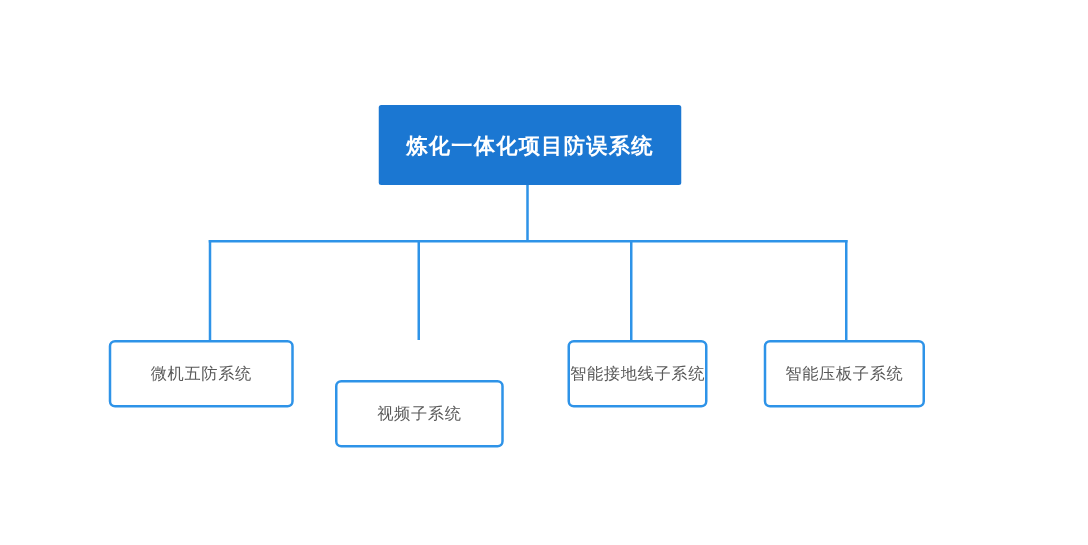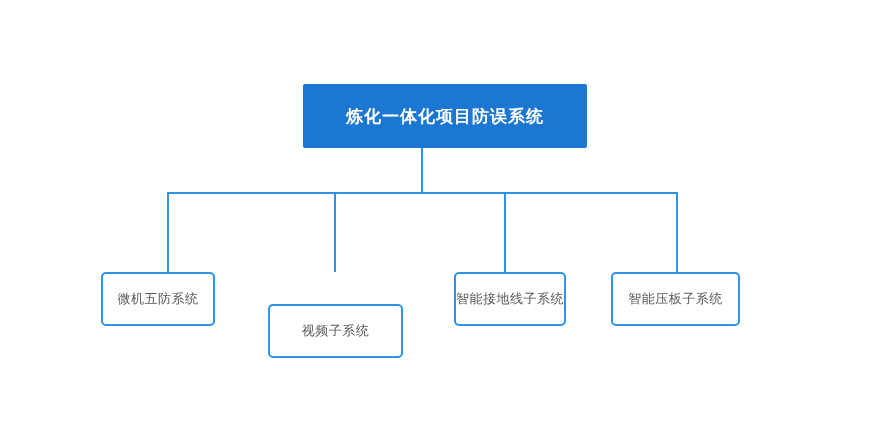--- a/index.html
+++ b/index.html
@@ -12,21 +12,21 @@
     position: relative;
     width: 870px;
     height: 436px;
     background: #ffffff;
     overflow: hidden;
   }
   .root-node {
     position: absolute;
     left: 303px;
     top: 84px;
-    width: 284px;
+    width: 242px;
     height: 64px;
     background: var(--root-fill, #1b77d2);
     color: var(--root-text, #ffffff);
     font-size: 17px;
     font-weight: bold;
     letter-spacing: 1px;
     display: flex;
     align-items: center;
     justify-content: center;
     border-radius: 2px;
@@ -52,21 +52,21 @@
     border-radius: 5px;
     box-sizing: border-box;
     display: flex;
     align-items: center;
     justify-content: center;
     color: var(--child-text, #595959);
     font-size: 13px;
     letter-spacing: 0.5px;
     cursor: default;
   }
-  .child-1 { left: 101px; width: 114px; }
+  .child-1 { left: 87px; width: 148px; }
   .child-2 { left: 268px; width: 135px; margin-top: 32px; }
   .child-3 { left: 454px; width: 112px; }
   .child-4 { left: 611px; width: 129px; }
 </style>
 </head>
 <body>
 
 <div class="canvas">
 
   <div class="root-node">炼化一体化项目防误系统</div>

